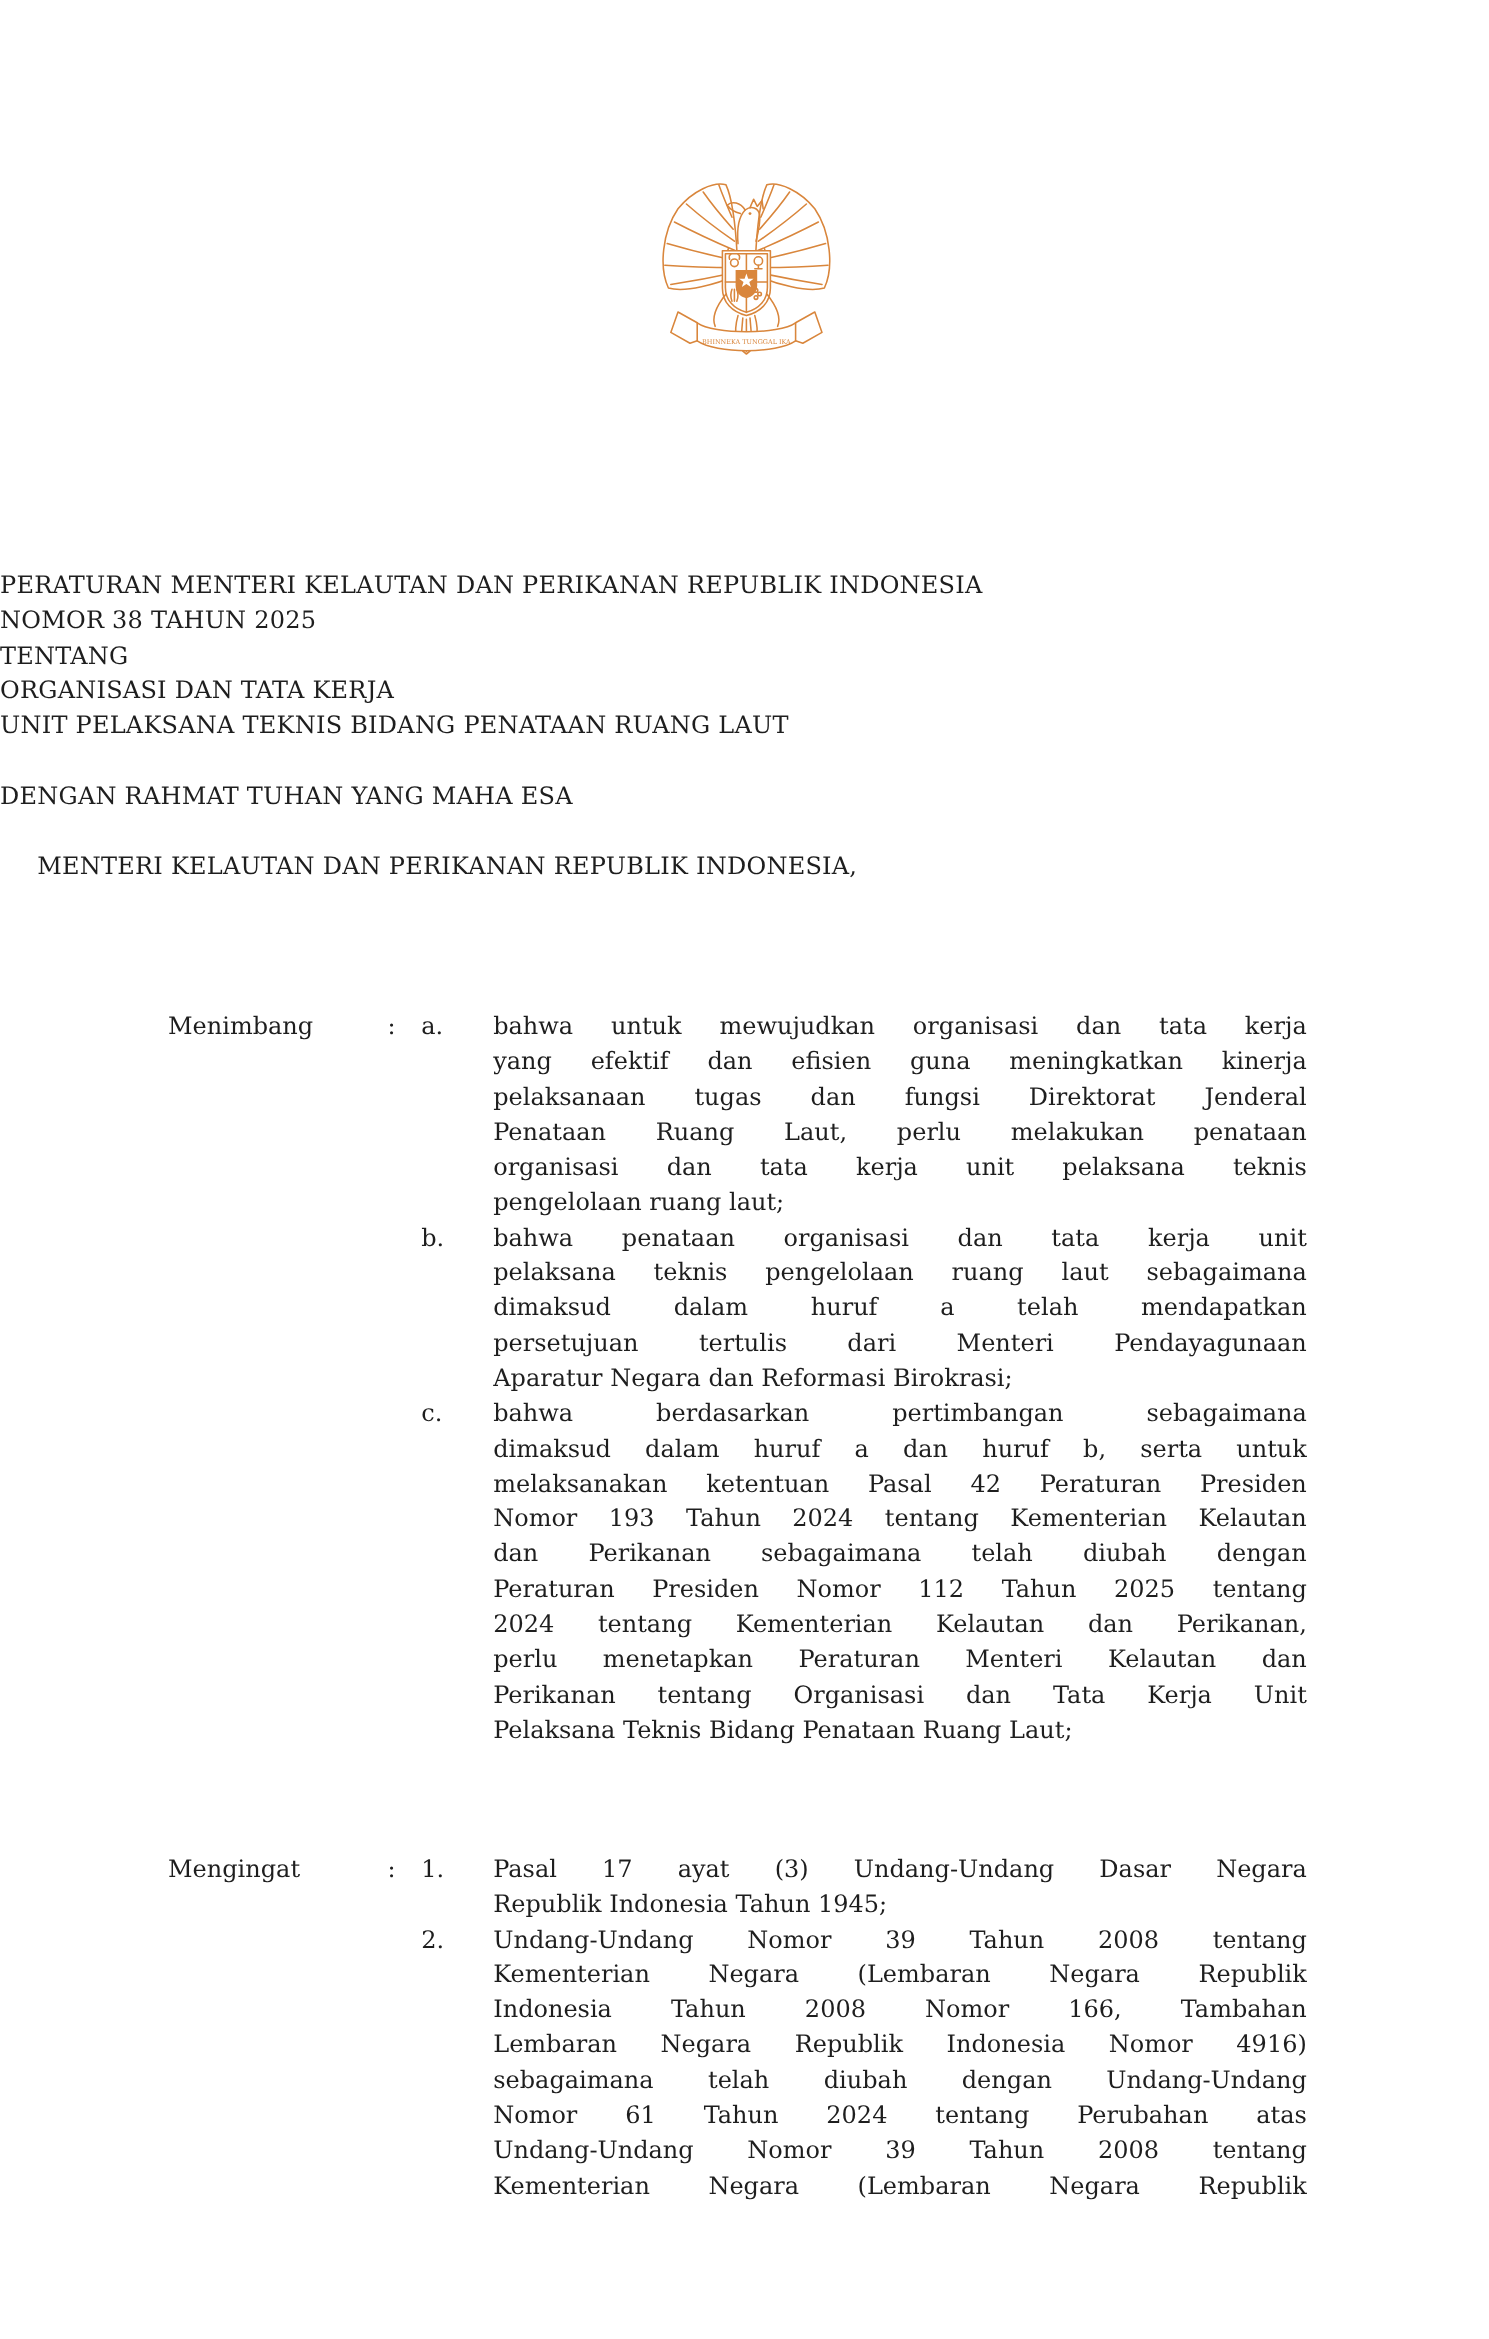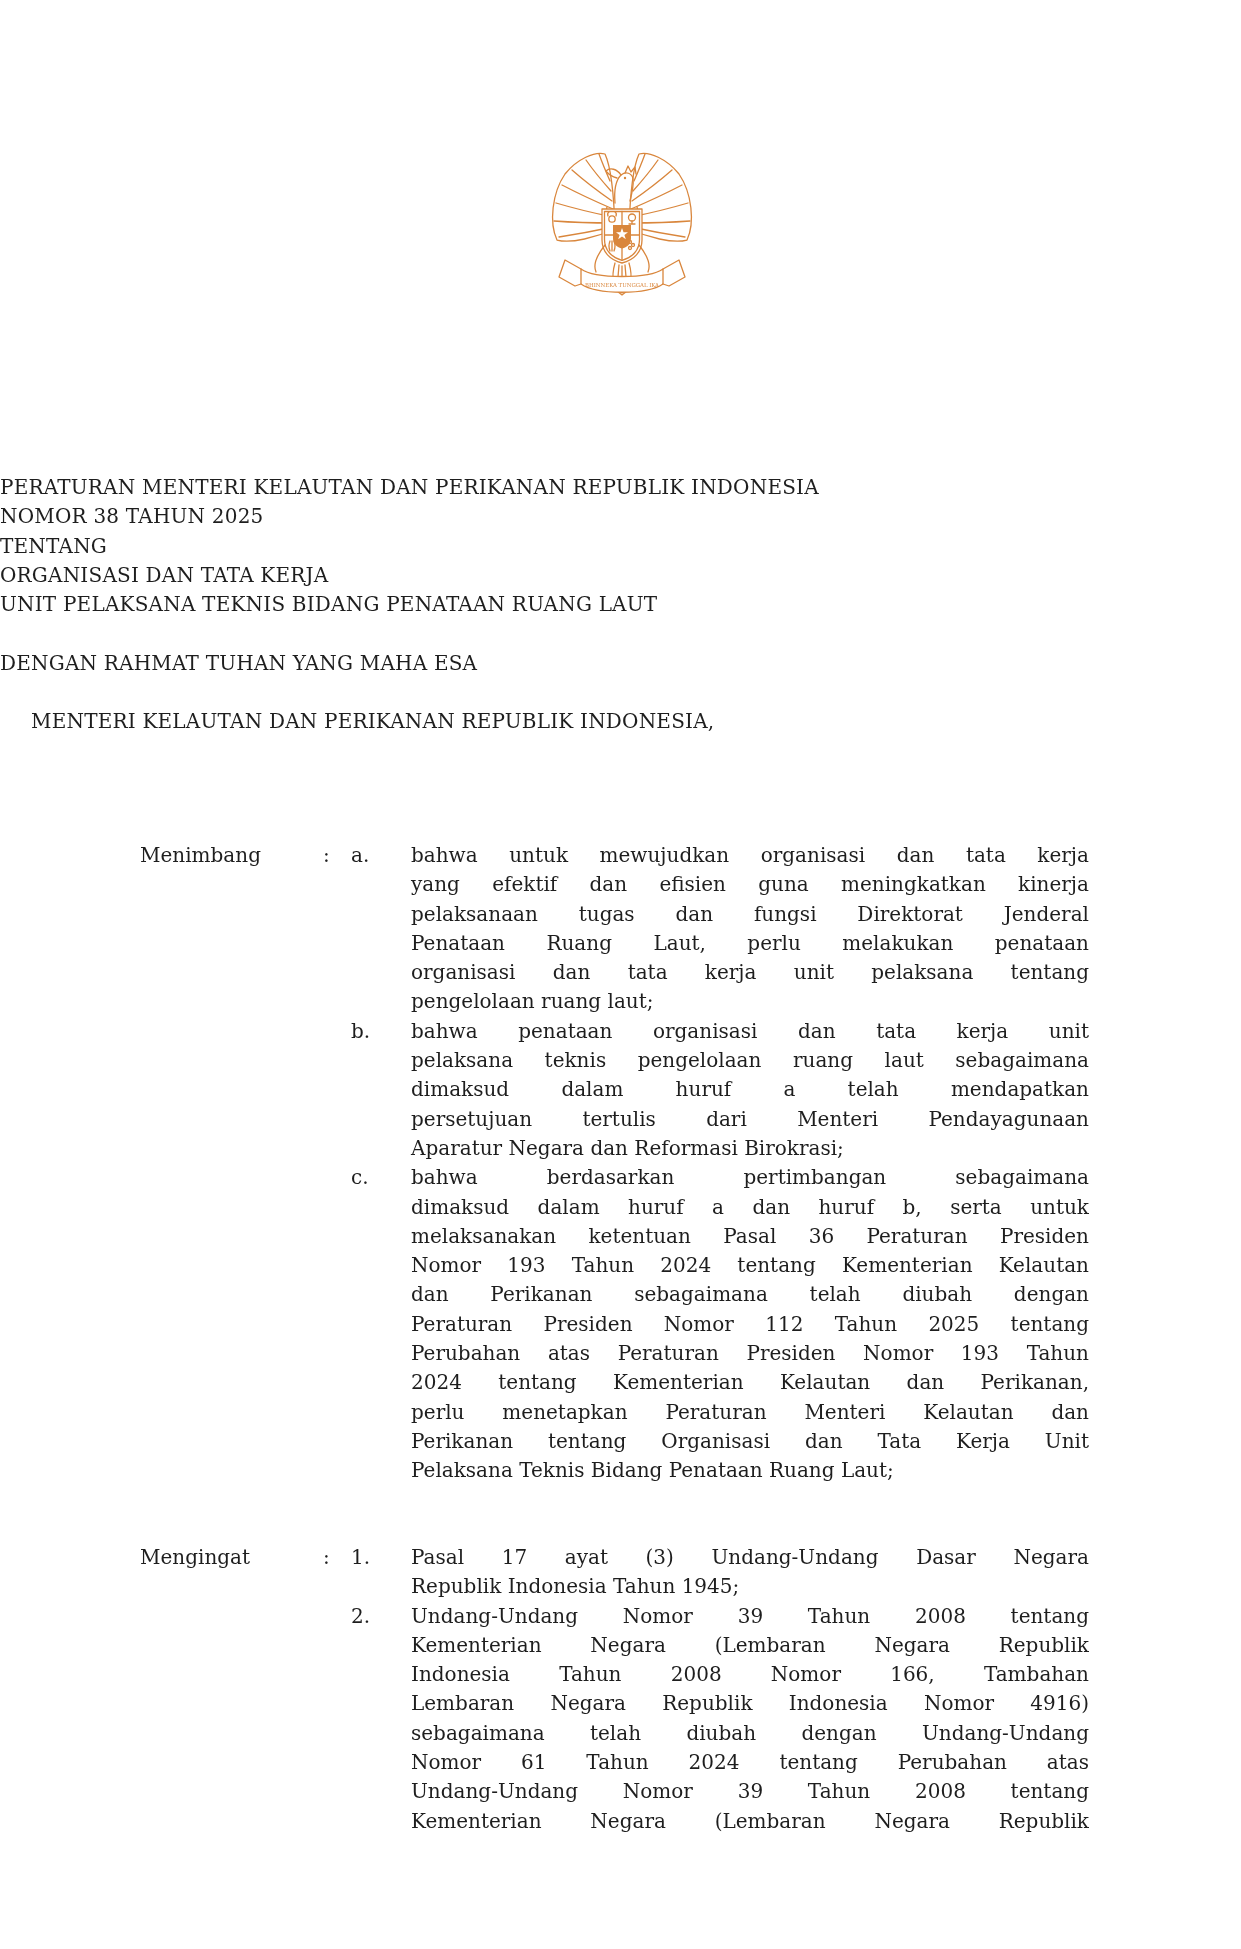--- a/index.html
+++ b/index.html
@@ -120,44 +120,43 @@
     <div class="clause-label">Menimbang</div>
     <div class="clause-colon">:</div>
     <div class="clause-items">
       <div class="item">
         <div class="marker">a.</div>
         <div class="lines">
           <div class="line">bahwa untuk mewujudkan organisasi dan tata kerja</div>
           <div class="line">yang efektif dan efisien guna meningkatkan kinerja</div>
           <div class="line">pelaksanaan tugas dan fungsi Direktorat Jenderal</div>
           <div class="line">Penataan Ruang Laut, perlu melakukan penataan</div>
-          <div class="line">organisasi dan tata kerja unit pelaksana tentang</div>
+          <div class="line">organisasi dan tata kerja unit pelaksana teknis</div>
           <div class="line last">pengelolaan ruang laut;</div>
         </div>
       </div>
       <div class="item">
         <div class="marker">b.</div>
         <div class="lines">
           <div class="line">bahwa penataan organisasi dan tata kerja unit</div>
           <div class="line">pelaksana teknis pengelolaan ruang laut sebagaimana</div>
           <div class="line">dimaksud dalam huruf a telah mendapatkan</div>
           <div class="line">persetujuan tertulis dari Menteri Pendayagunaan</div>
           <div class="line last">Aparatur Negara dan Reformasi Birokrasi;</div>
         </div>
       </div>
       <div class="item">
         <div class="marker">c.</div>
         <div class="lines">
           <div class="line">bahwa berdasarkan pertimbangan sebagaimana</div>
           <div class="line">dimaksud dalam huruf a dan huruf b, serta untuk</div>
-          <div class="line">melaksanakan ketentuan Pasal 36 Peraturan Presiden</div>
+          <div class="line">melaksanakan ketentuan Pasal 42 Peraturan Presiden</div>
           <div class="line">Nomor 193 Tahun 2024 tentang Kementerian Kelautan</div>
           <div class="line">dan Perikanan sebagaimana telah diubah dengan</div>
           <div class="line">Peraturan Presiden Nomor 112 Tahun 2025 tentang</div>
-          <div class="line">Perubahan atas Peraturan Presiden Nomor 193 Tahun</div>
           <div class="line">2024 tentang Kementerian Kelautan dan Perikanan,</div>
           <div class="line">perlu menetapkan Peraturan Menteri Kelautan dan</div>
           <div class="line">Perikanan tentang Organisasi dan Tata Kerja Unit</div>
           <div class="line last">Pelaksana Teknis Bidang Penataan Ruang Laut;</div>
         </div>
       </div>
     </div>
   </div>
 
   <div class="clause" id="mengingat">

